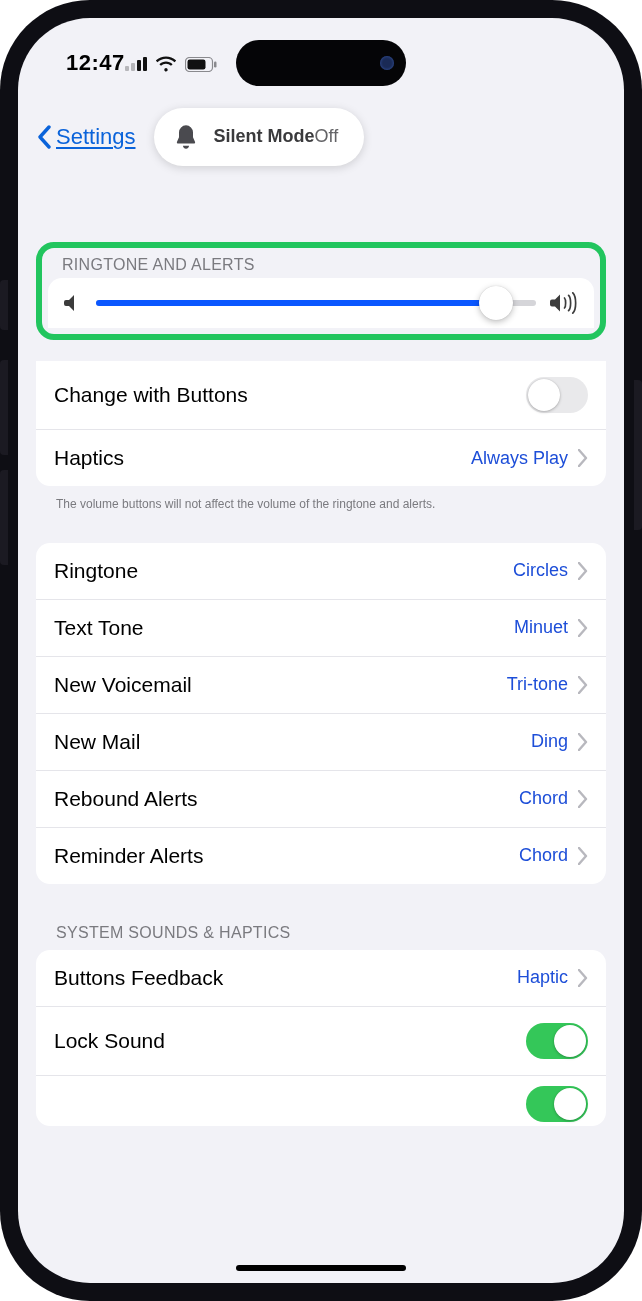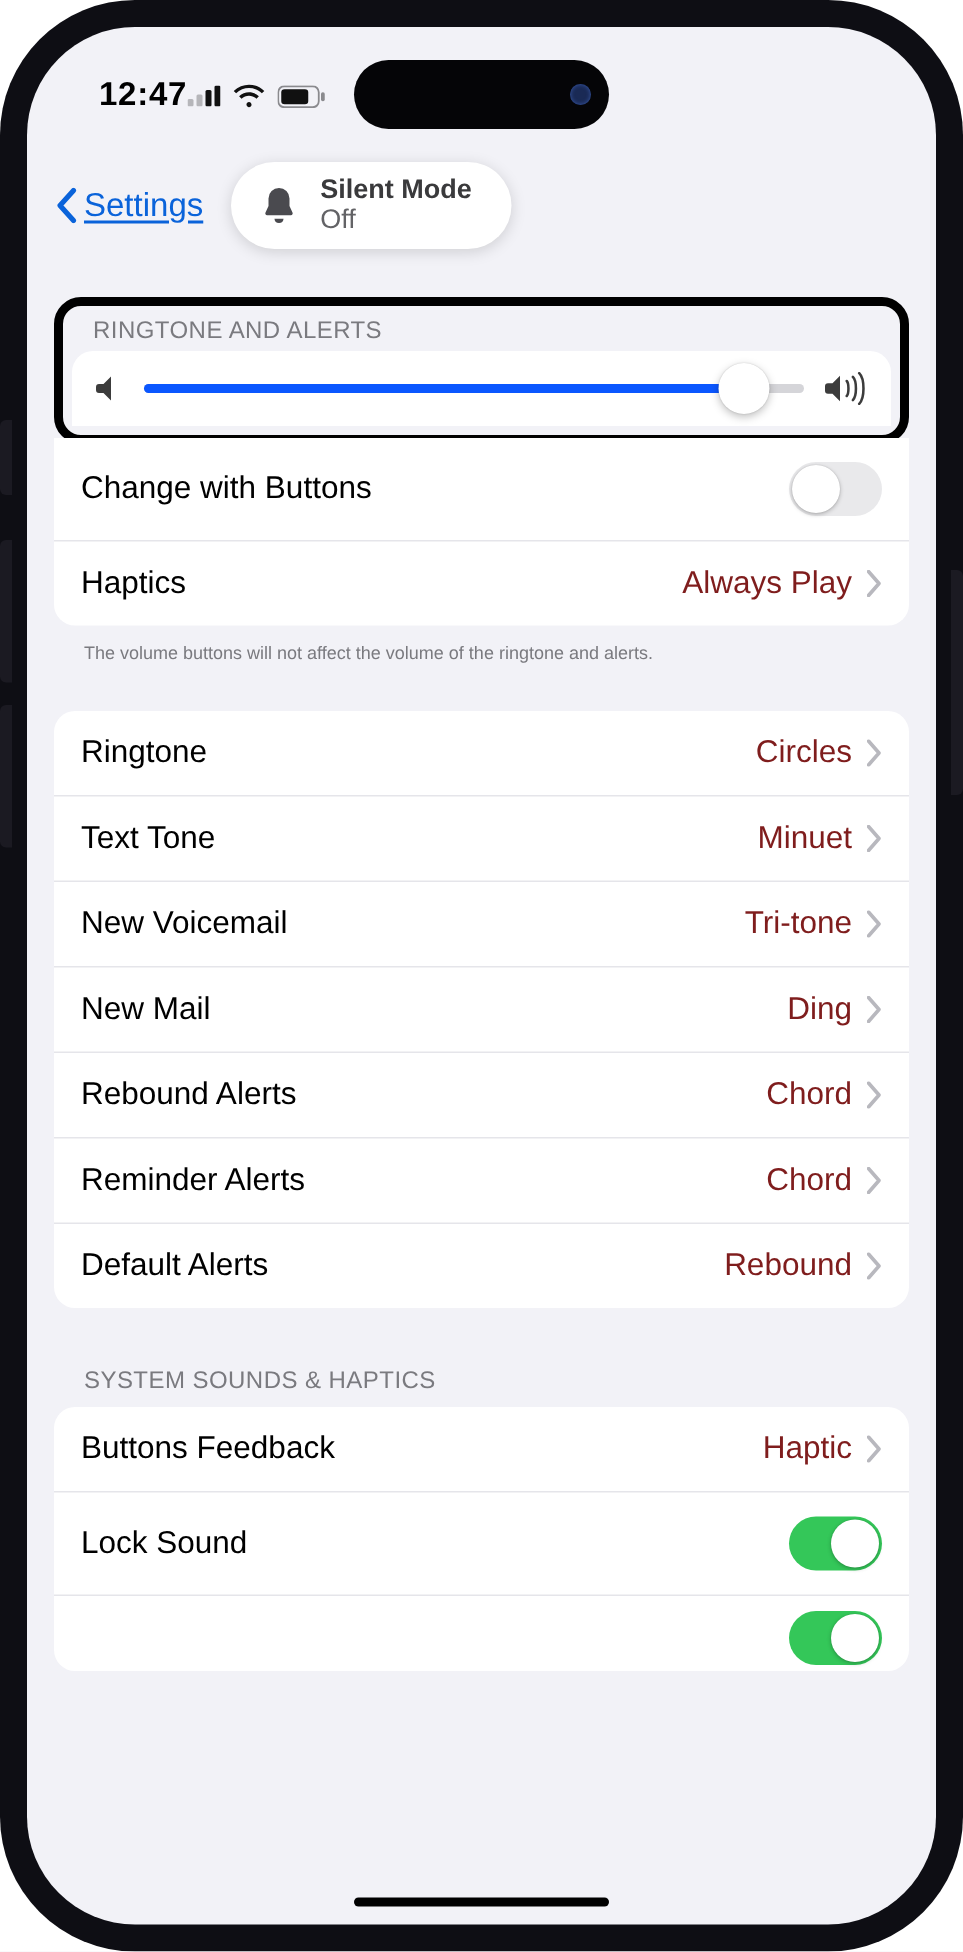--- a/index.html
+++ b/index.html
@@ -61,40 +61,41 @@
   .back-btn svg { margin-right:2px; }
   .pill {
     margin-left: 18px;
     display: flex; align-items: center; gap: 14px;
     background: #fff;
     border-radius: 30px;
     height: 58px; padding: 0 26px 0 18px;
     box-shadow: 0 2px 10px rgba(0,0,0,.15);
   }
   .pill .bell { color:#4a4a4f; }
-  .pill .pill-text { display:flex; flex-direction:column; line-height:1.1; }
+  .pill .pill-text { display:flex; flex-direction:row; align-items:center; line-height:1.1; }
   .pill .pill-text .line1 { font-size:18px; font-weight:600; color:#3a3a3c; }
   .pill .pill-text .line2 { font-size:18px; font-weight:400; color:#636366; }
   
   .content {
     position:absolute; top:160px; bottom:0; left:0; right:0;
     padding: 20px 18px 0 18px;
   }
   .section-header {
     font-size: 16px; color: #7a7a7f; text-transform: uppercase;
     letter-spacing: 0.3px; padding: 10px 20px 8px 20px;
   }
   .group { background:#fff; border-radius:14px; overflow:hidden; }
   .footer-text { font-size: 12px; color:#7a7a7f; padding: 10px 20px 0 20px; line-height:1.4; }
   
   .highlight-wrapper {
-    border: 6px solid #000000;
+    border: 6px solid #22c55e;
     border-radius: 18px;
     padding: 4px 6px 6px 6px;
     margin-bottom: -4px;
+    margin-top: 44px;
   }
   .highlight-wrapper .section-header { padding-top:4px; padding-bottom:4px; padding-left:14px; }
   
   .slider-row {
     background:#fff; border-radius:14px 14px 0 0;
     display:flex; align-items:center; gap:14px;
     padding: 14px 16px;
   }
   .slider-row .speaker { color:#3c3c3c; }
   .track {
@@ -111,32 +112,32 @@
   }
   
   .row {
     display:flex; align-items:center; justify-content:space-between;
     padding: 16px 18px; font-size:21px;
     border-top:1px solid #e5e5ea;
   }
   .group .row:first-child { border-top:none; }
   .row .label { color:#000; }
   .row .right { display:flex; align-items:center; gap:10px; }
-  .row .value { color:#7f1d1d; font-size:21px; }
+  .row .value { color:#1d4ed8; font-size:18px; }
   .row .chev { color:#b8b8be; }
   
   .toggle { width:62px; height:36px; background:#e9e9eb; border-radius:18px; position:relative; }
   .toggle .tknob { position:absolute; width:32px; height:32px; top:2px; left:2px; background:#fff; border-radius:50%; box-shadow:0 1px 3px rgba(0,0,0,.25), 0 0 1px rgba(0,0,0,.15); }
   .toggle.on { background:#34c759; }
   .toggle.on .tknob { left:auto; right:2px; }
   
   .home-ind { position:absolute; bottom:12px; left:50%; transform:translateX(-50%); width:170px; height:6px; background:#000; border-radius:3px; z-index:60; }
   
   .spacer { height: 30px; }
-  .group-after-highlight { border-radius: 0 0 14px 14px; }
+  .group-after-highlight { border-radius: 0 0 14px 14px; margin-top: 25px; }
   .group-after-highlight .row:first-child { border-top:none; }
 </style>
 </head>
 <body>
 
 <div class="phone">
   <div class="side-btn sb-left-1"></div>
   <div class="side-btn sb-left-2"></div>
   <div class="side-btn sb-left-3"></div>
   <div class="side-btn sb-right"></div>
@@ -272,29 +273,20 @@
           </div>
           <div class="row">
             <span class="label">Reminder Alerts</span>
             <span class="right">
               <span class="value">Chord</span>
               <svg class="chev" width="10" height="18" viewBox="0 0 10 18">
                 <path d="M1 1l7 8-7 8" fill="none" stroke="#b8b8be" stroke-width="2.4" stroke-linecap="round" stroke-linejoin="round"></path>
               </svg>
             </span>
           </div>
-          <div class="row">
-            <span class="label">Default Alerts</span>
-            <span class="right">
-              <span class="value">Rebound</span>
-              <svg class="chev" width="10" height="18" viewBox="0 0 10 18">
-                <path d="M1 1l7 8-7 8" fill="none" stroke="#b8b8be" stroke-width="2.4" stroke-linecap="round" stroke-linejoin="round"></path>
-              </svg>
-            </span>
-          </div>
         </div>
 
       <div class="spacer"></div>
 
       <div class="section-header">System Sounds &amp; Haptics</div>
       <div class="group">
         <div class="row">
           <span class="label">Buttons Feedback</span>
           <span class="right">
             <span class="value">Haptic</span>

